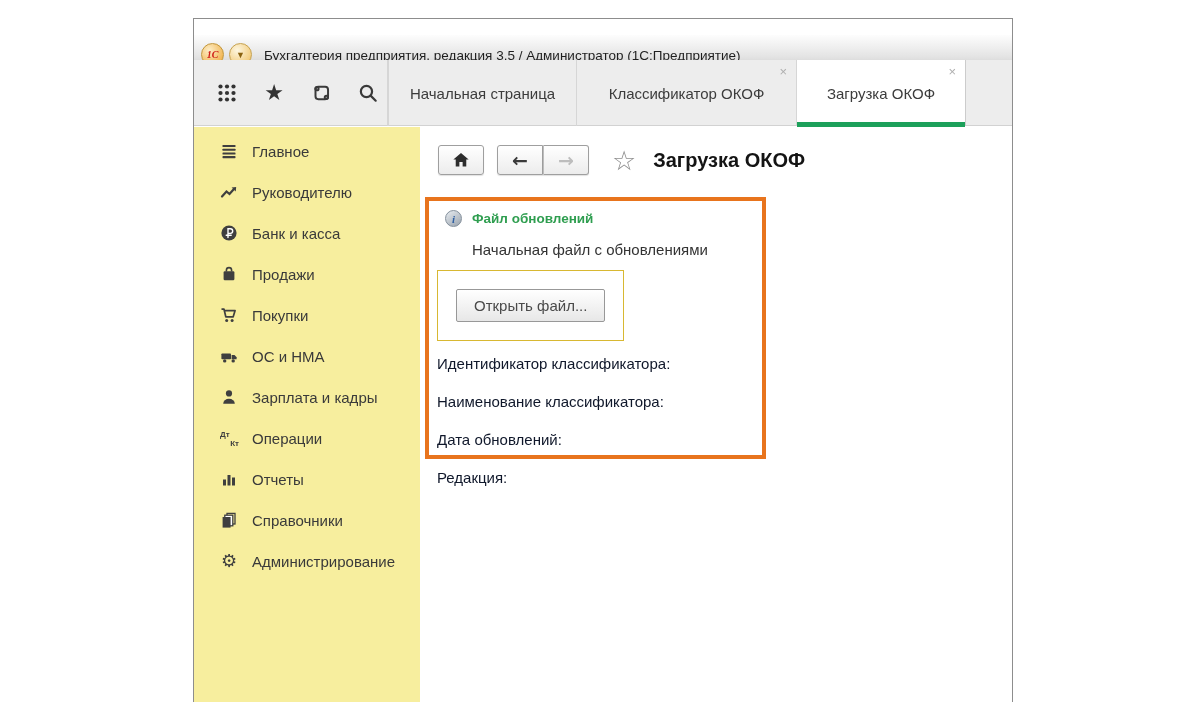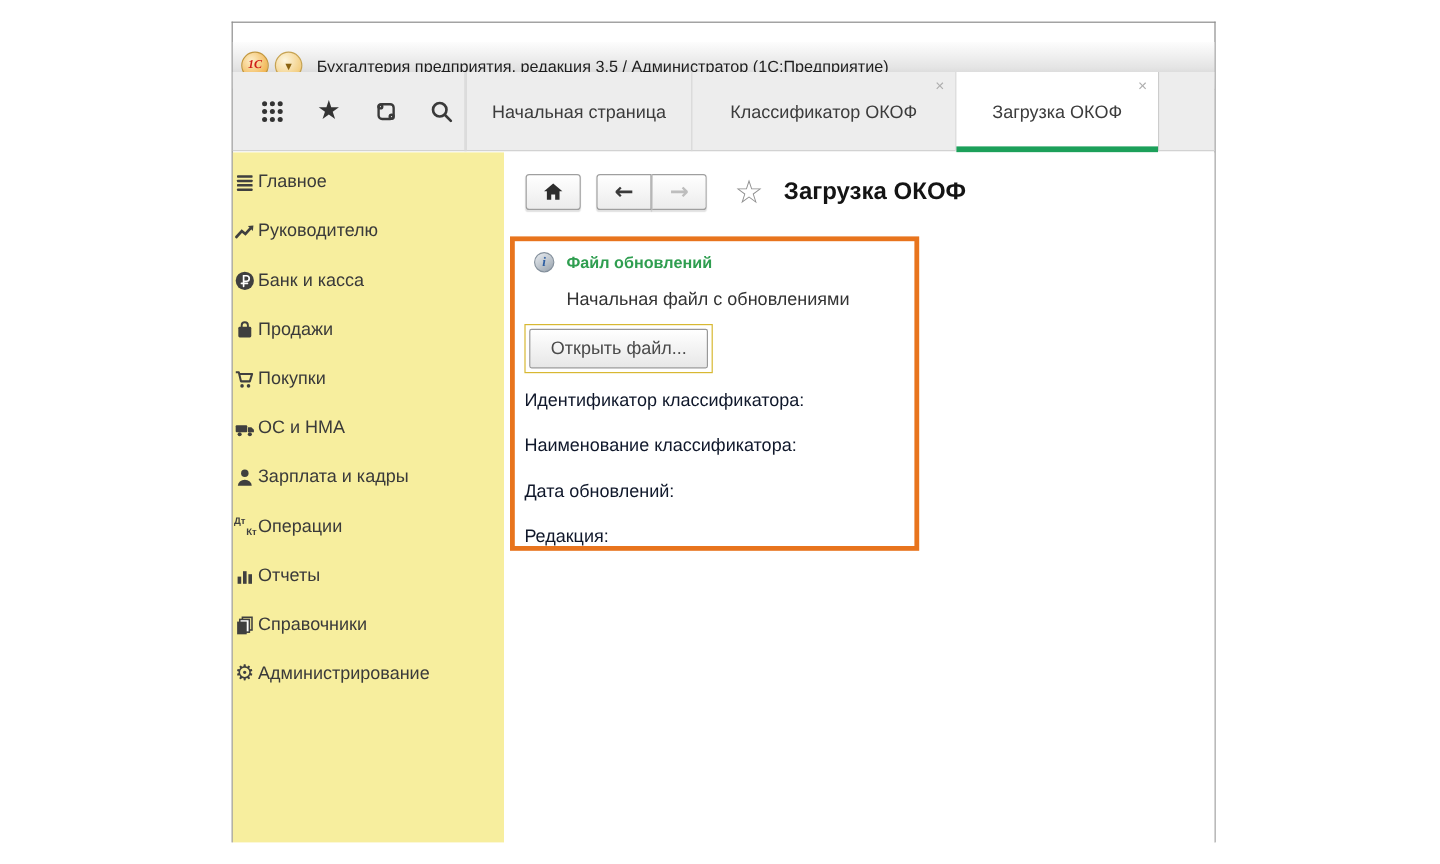--- a/index.html
+++ b/index.html
@@ -39,23 +39,23 @@
   .tab-home  { left:194px; width:188px; }
   .tab-klass { left:382px; width:220px; }
   .tab-load  { left:602px; width:170px; background:#ffffff; border-right:1px solid #cccccc; }
   .tab-close { position:absolute; top:5px; right:9px; font-size:13px; color:#aeaeae;
                line-height:1; cursor:pointer; }
   .active-bar { position:absolute; left:0; right:0; bottom:-1px; height:5px; background:#1ca05a; }
 
   
   .bodyarea { position:absolute; left:0; top:108px; right:0; bottom:0; display:flex; }
   .sidebar { width:226px; background:#f7ee9e; padding-top:4px; flex:none; }
-  .side-item { height:41px; display:flex; align-items:center; cursor:pointer; }
-  .side-ic { width:20px; height:20px; flex:none; margin-right:1px; display:flex;
-             align-items:center; justify-content:center; color:#3f3f3f; }
+  .side-item { height:41px; display:flex; align-items:center; padding-left:25px; cursor:pointer; }
+  .side-ic { width:20px; height:20px; flex:none; margin-right:13px; display:flex;
+             align-items:flex-start; justify-content:center; color:#3f3f3f; }
   .side-label { font-size:15px; color:#3a3a3a; white-space:nowrap; }
   .dtkt { position:relative; width:20px; height:20px; font-size:8px; font-weight:bold; color:#3f3f3f; }
   .dtkt .dt { position:absolute; left:1px; top:1px; }
   .dtkt .kt { position:absolute; right:0; bottom:1px; }
 
   .content { flex:1; background:#ffffff; position:relative; }
 
   
   .navrow { position:absolute; left:18px; top:18px; display:flex; align-items:center; }
   .nav-btn { width:46px; height:30px; background:linear-gradient(#ffffff,#ececec);
@@ -75,21 +75,21 @@
            border:4px solid #e8741d; background:#ffffff; padding:9px 0 0 8px; }
   .panel-head { display:flex; align-items:center; }
   .info-ic { width:17px; height:17px; border-radius:50%; flex:none; margin-left:8px;
              background:linear-gradient(145deg,#e9edf1,#98a2ad); border:1px solid #84909c;
              display:flex; align-items:center; justify-content:center;
              font-family:"Liberation Serif", serif; font-weight:bold; font-style:italic;
              font-size:11px; color:#2e5fa3; }
   .panel-title { margin-left:10px; font-size:13.5px; font-weight:bold; color:#2f9e50; }
   .panel-prompt { margin:14px 0 0 35px; font-size:15px; color:#333333; }
   .focus-ring { display:inline-block; margin:12px 0 0 0; border:1px solid #d8b832;
-                padding:3px; background:#ffffff; }
+                padding:18px; background:#ffffff; }
   .open-btn { width:149px; height:33px; background:linear-gradient(#ffffff,#e7e7e7);
               border:1px solid #989898; border-radius:2px; text-align:left; padding-left:17px;
               font-size:15px; color:#4a4a4a; font-family:"Liberation Sans", sans-serif; cursor:pointer; }
   .field-label { font-size:15px; color:#0f172a; margin-bottom:21px; }
   .fields { margin-top:14px; }
 </style>
 </head>
 <body>
 
 <div class="stage">

